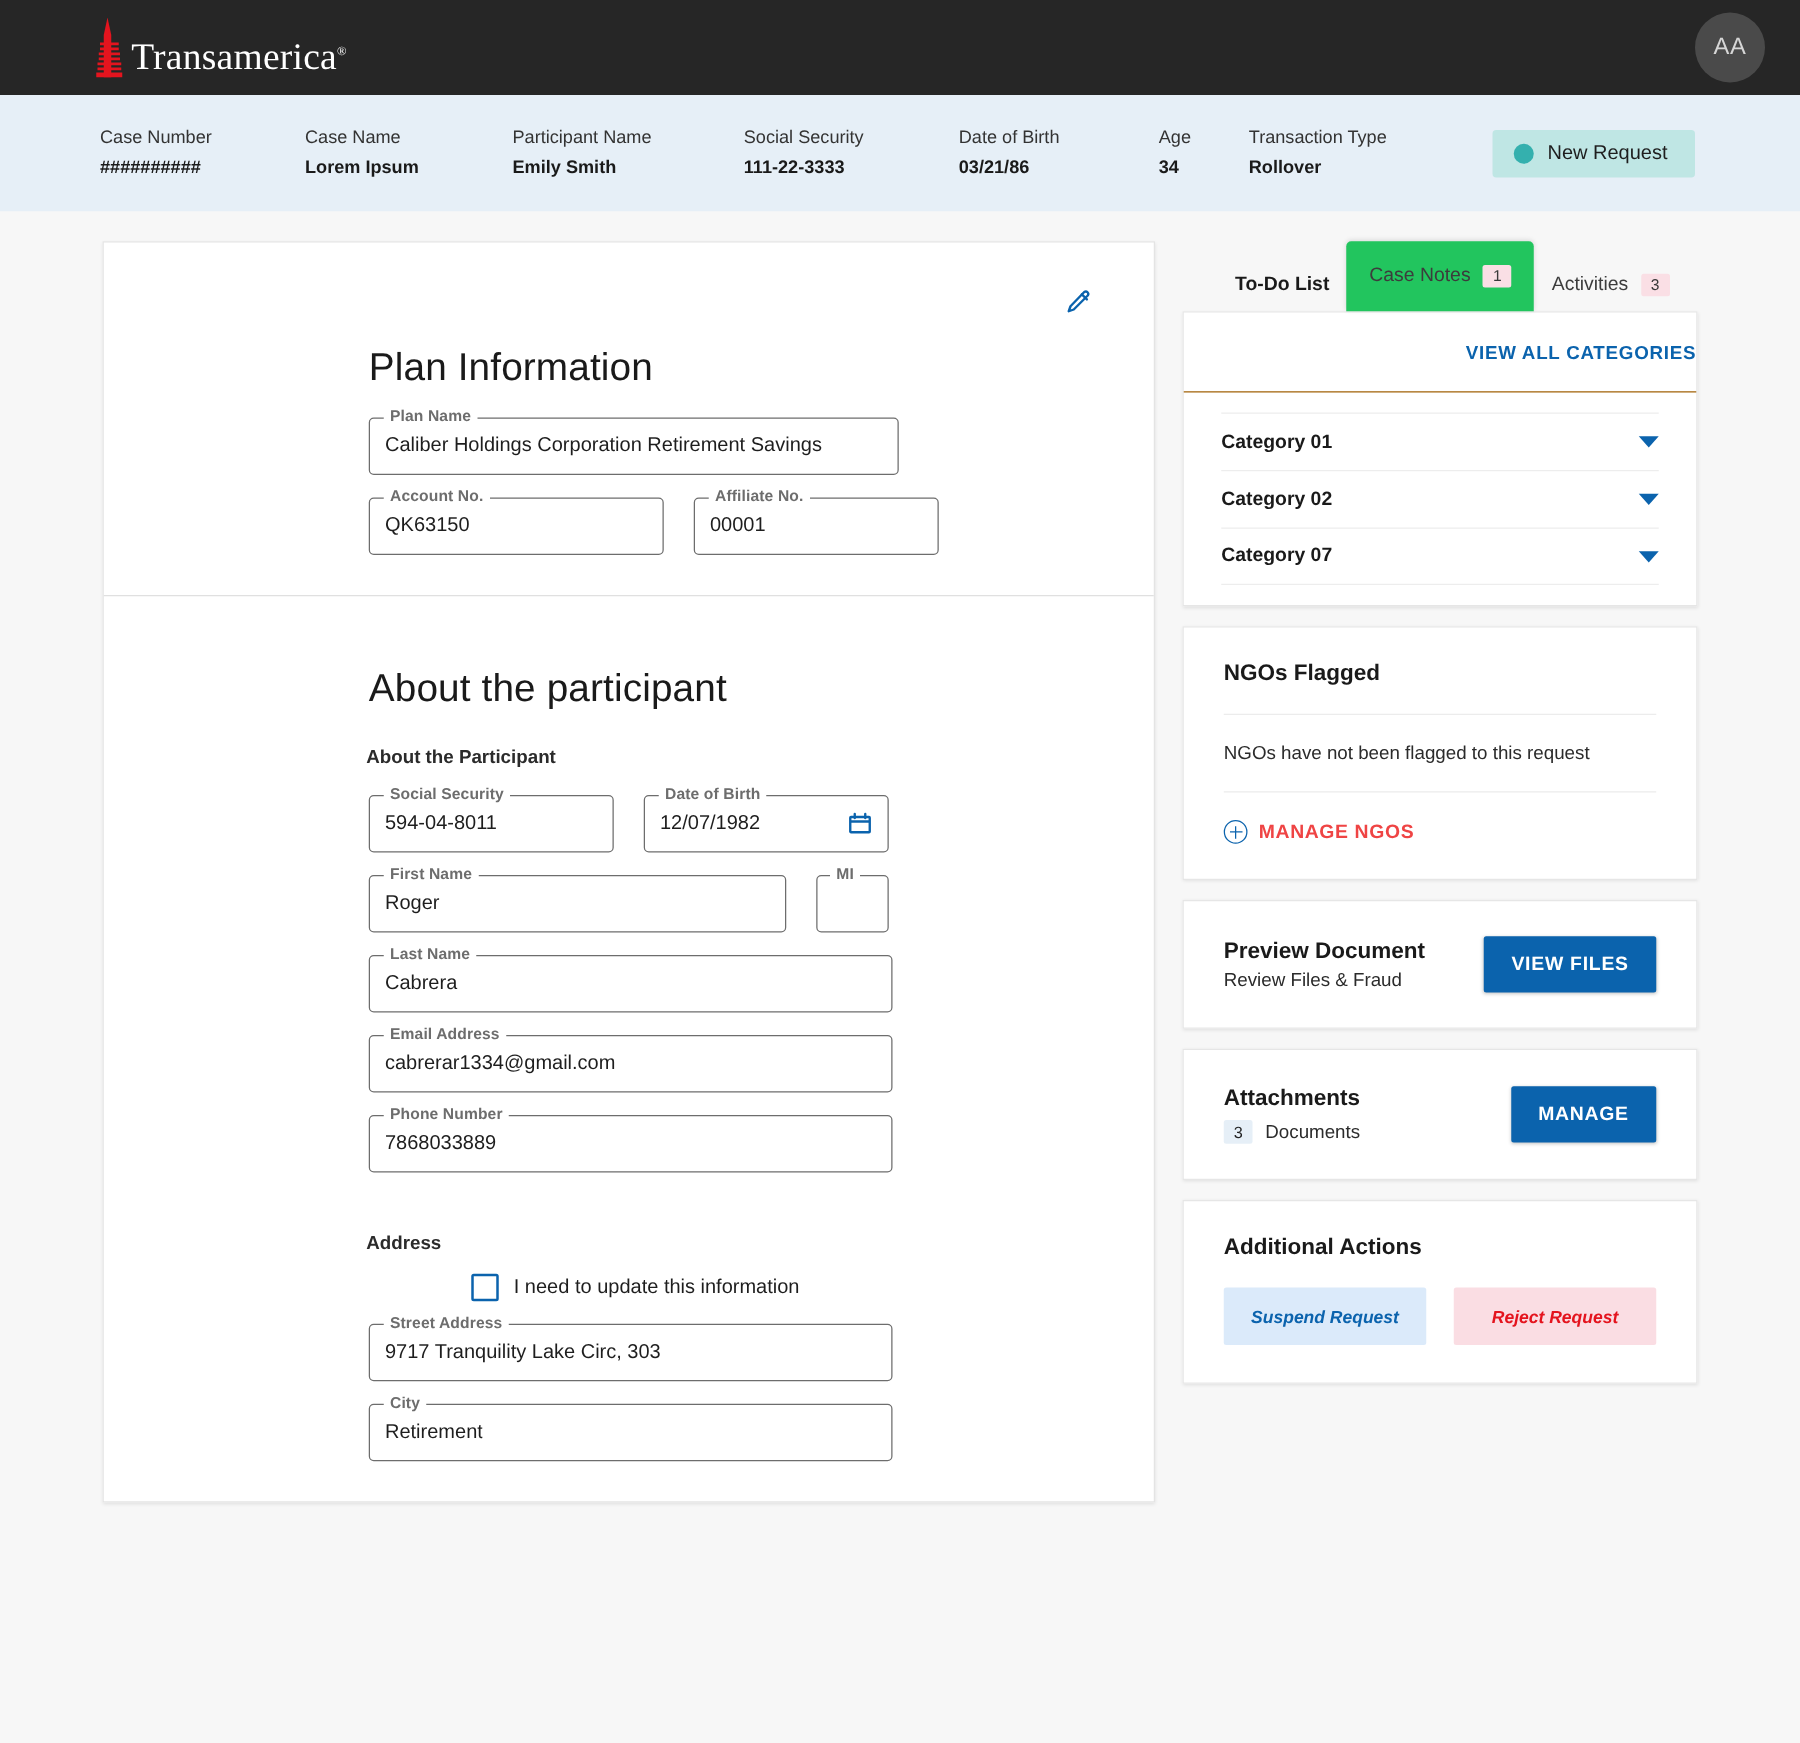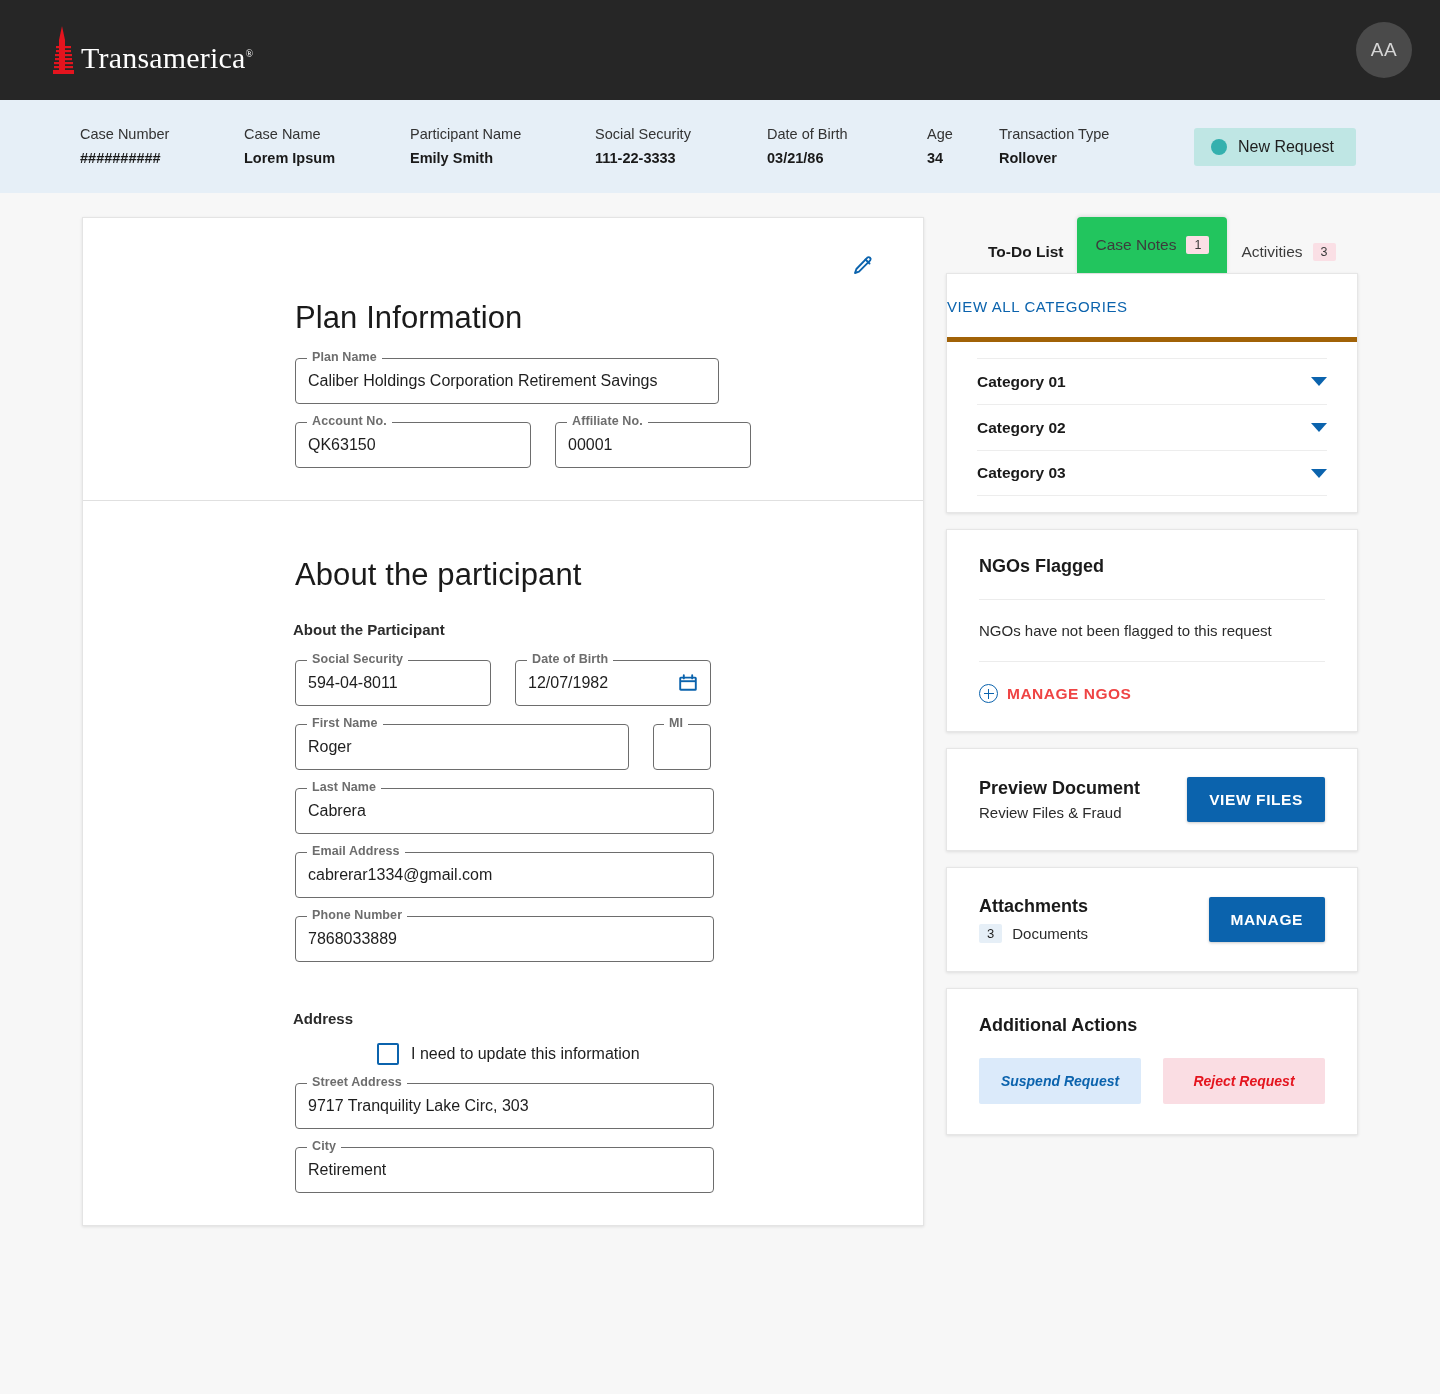--- a/index.html
+++ b/index.html
@@ -11,25 +11,25 @@
     width: 1440px;
     height: 1394px;
     background: #f7f7f7;
     font-family: "Liberation Sans", sans-serif;
     color: #222;
     overflow: hidden;
   }
 
   
   .topnav {
-    height: 100px;
+    height: 76px;
     background: #262626;
     display: flex;
     align-items: center;
-    padding: 0 28px 0 52px;
+    padding: 0 28px 0 76px;
   }
   .logo-wrap {
     display: flex;
     align-items: flex-end;
     gap: 7px;
   }
   .logo-mark {
     position: relative;
     width: 22px;
     height: 48px;
@@ -282,27 +282,27 @@
 
   .card {
     background: #ffffff;
     border: 1px solid #e6e6e6;
     box-shadow: 0 1px 3px rgba(0,0,0,0.10);
     margin-bottom: 16px;
   }
   .card-categories { position: relative; z-index: 2; }
 
   .view-all {
-    text-align: left;
+    text-align: right;
     color: #0b63ad;
     font-size: 15px;
-    font-weight: normal;
+    font-weight: bold;
     letter-spacing: 0.6px;
     padding: 24px 0 22px;
-    border-bottom: 5px solid #a16207;
+    border-bottom: 1px solid #a16207;
     cursor: pointer;
   }
   .cat-list { padding: 16px 30px 16px 30px; }
   .cat-row {
     display: flex;
     align-items: center;
     justify-content: space-between;
     border-top: 1px solid #ededed;
     height: 46px;
   }
@@ -605,21 +605,21 @@
       <div class="cat-list">
         <div class="cat-row">
           <span class="cat-name">Category 01</span>
           <span class="caret"></span>
         </div>
         <div class="cat-row">
           <span class="cat-name">Category 02</span>
           <span class="caret"></span>
         </div>
         <div class="cat-row">
-          <span class="cat-name">Category 03</span>
+          <span class="cat-name">Category 07</span>
           <span class="caret"></span>
         </div>
       </div>
     </div>
 
     <div class="card">
       <div class="card-pad">
         <h3 class="card-title">NGOs Flagged</h3>
         <hr class="hr">
         <p class="card-note">NGOs have not been flagged to this request</p>

